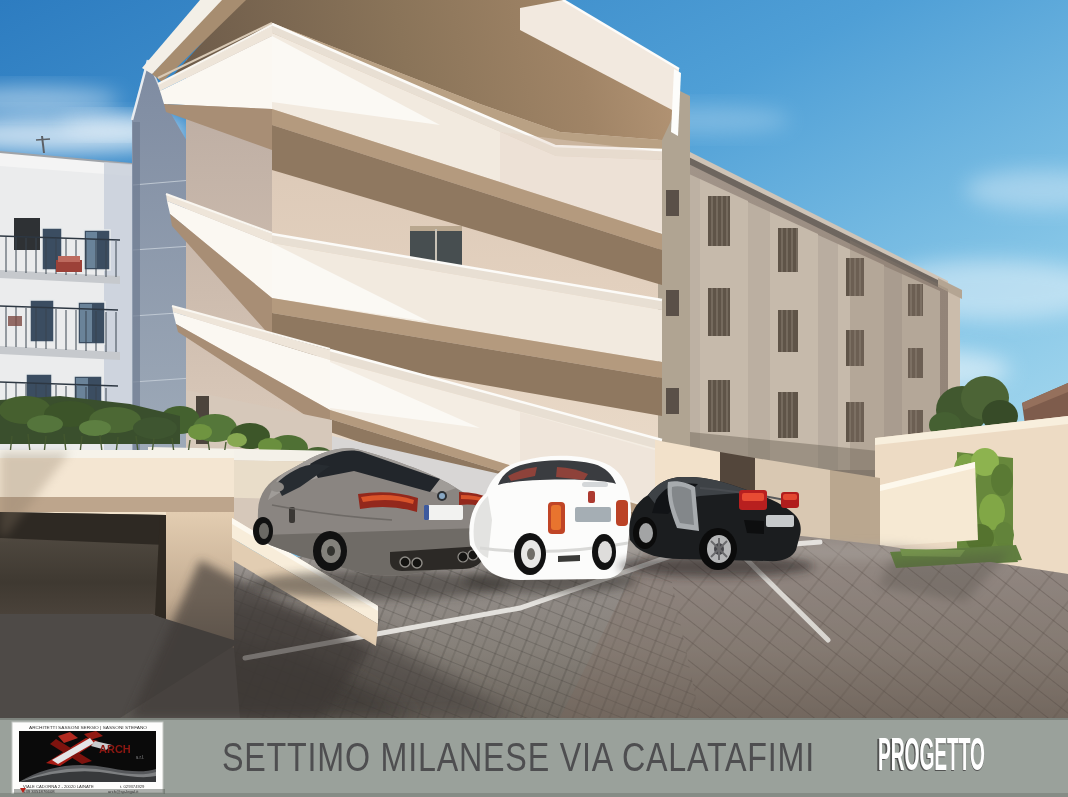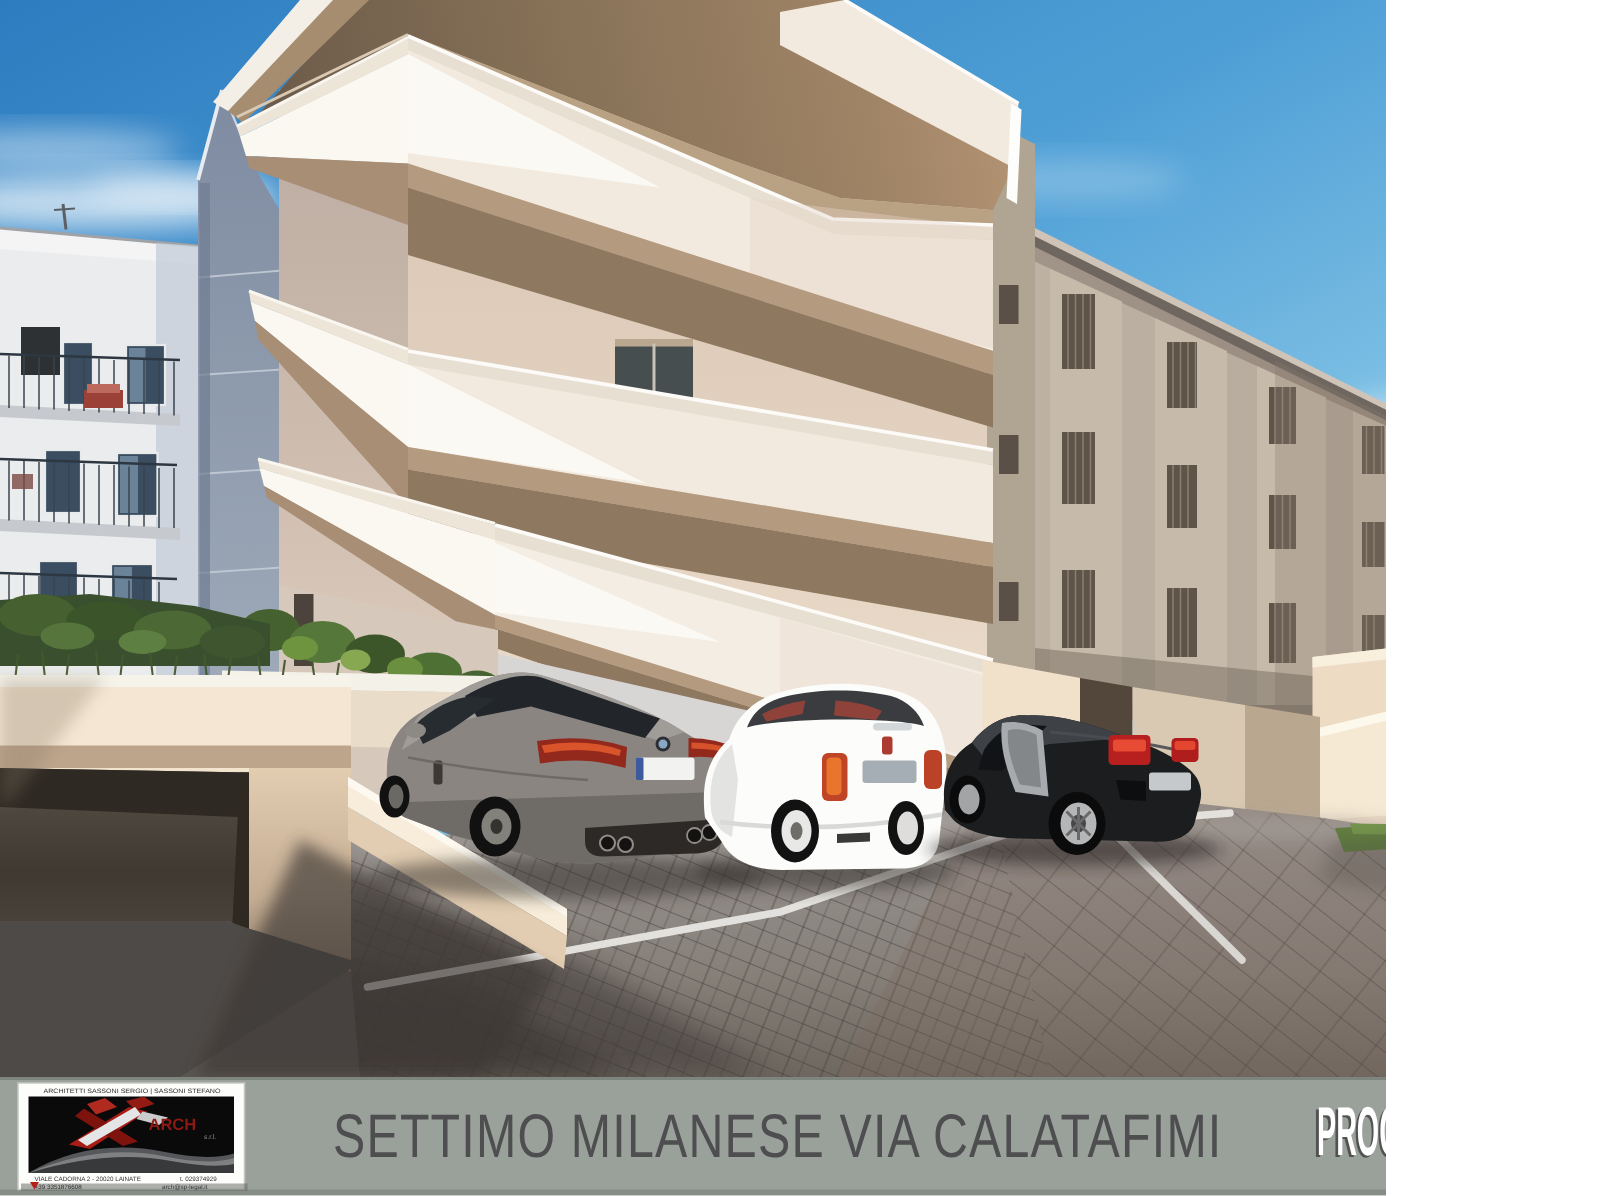--- a/index.html
+++ b/index.html
@@ -1,16 +1,16 @@
 <!DOCTYPE html>
 <html><head>
 <meta charset="utf-8">
 <style>
   html,body{margin:0;padding:0;background:#fff;}
-  #stage{position:relative;width:924px;height:797px;overflow:hidden;font-family:"Liberation Sans",sans-serif;}
+  #stage{position:relative;width:1068px;height:797px;overflow:hidden;font-family:"Liberation Sans",sans-serif;}
   svg{display:block;}
 </style>
 </head>
 <body>
 <div id="stage">
 <svg width="1068" height="797" viewBox="0 0 1068 797" xmlns="http://www.w3.org/2000/svg">
 <defs>
   <linearGradient id="skyG" x1="0" y1="0" x2="0.75" y2="1">
     <stop offset="0" stop-color="#2d7cc0"></stop>
     <stop offset="0.4" stop-color="#4f9fd6"></stop>

